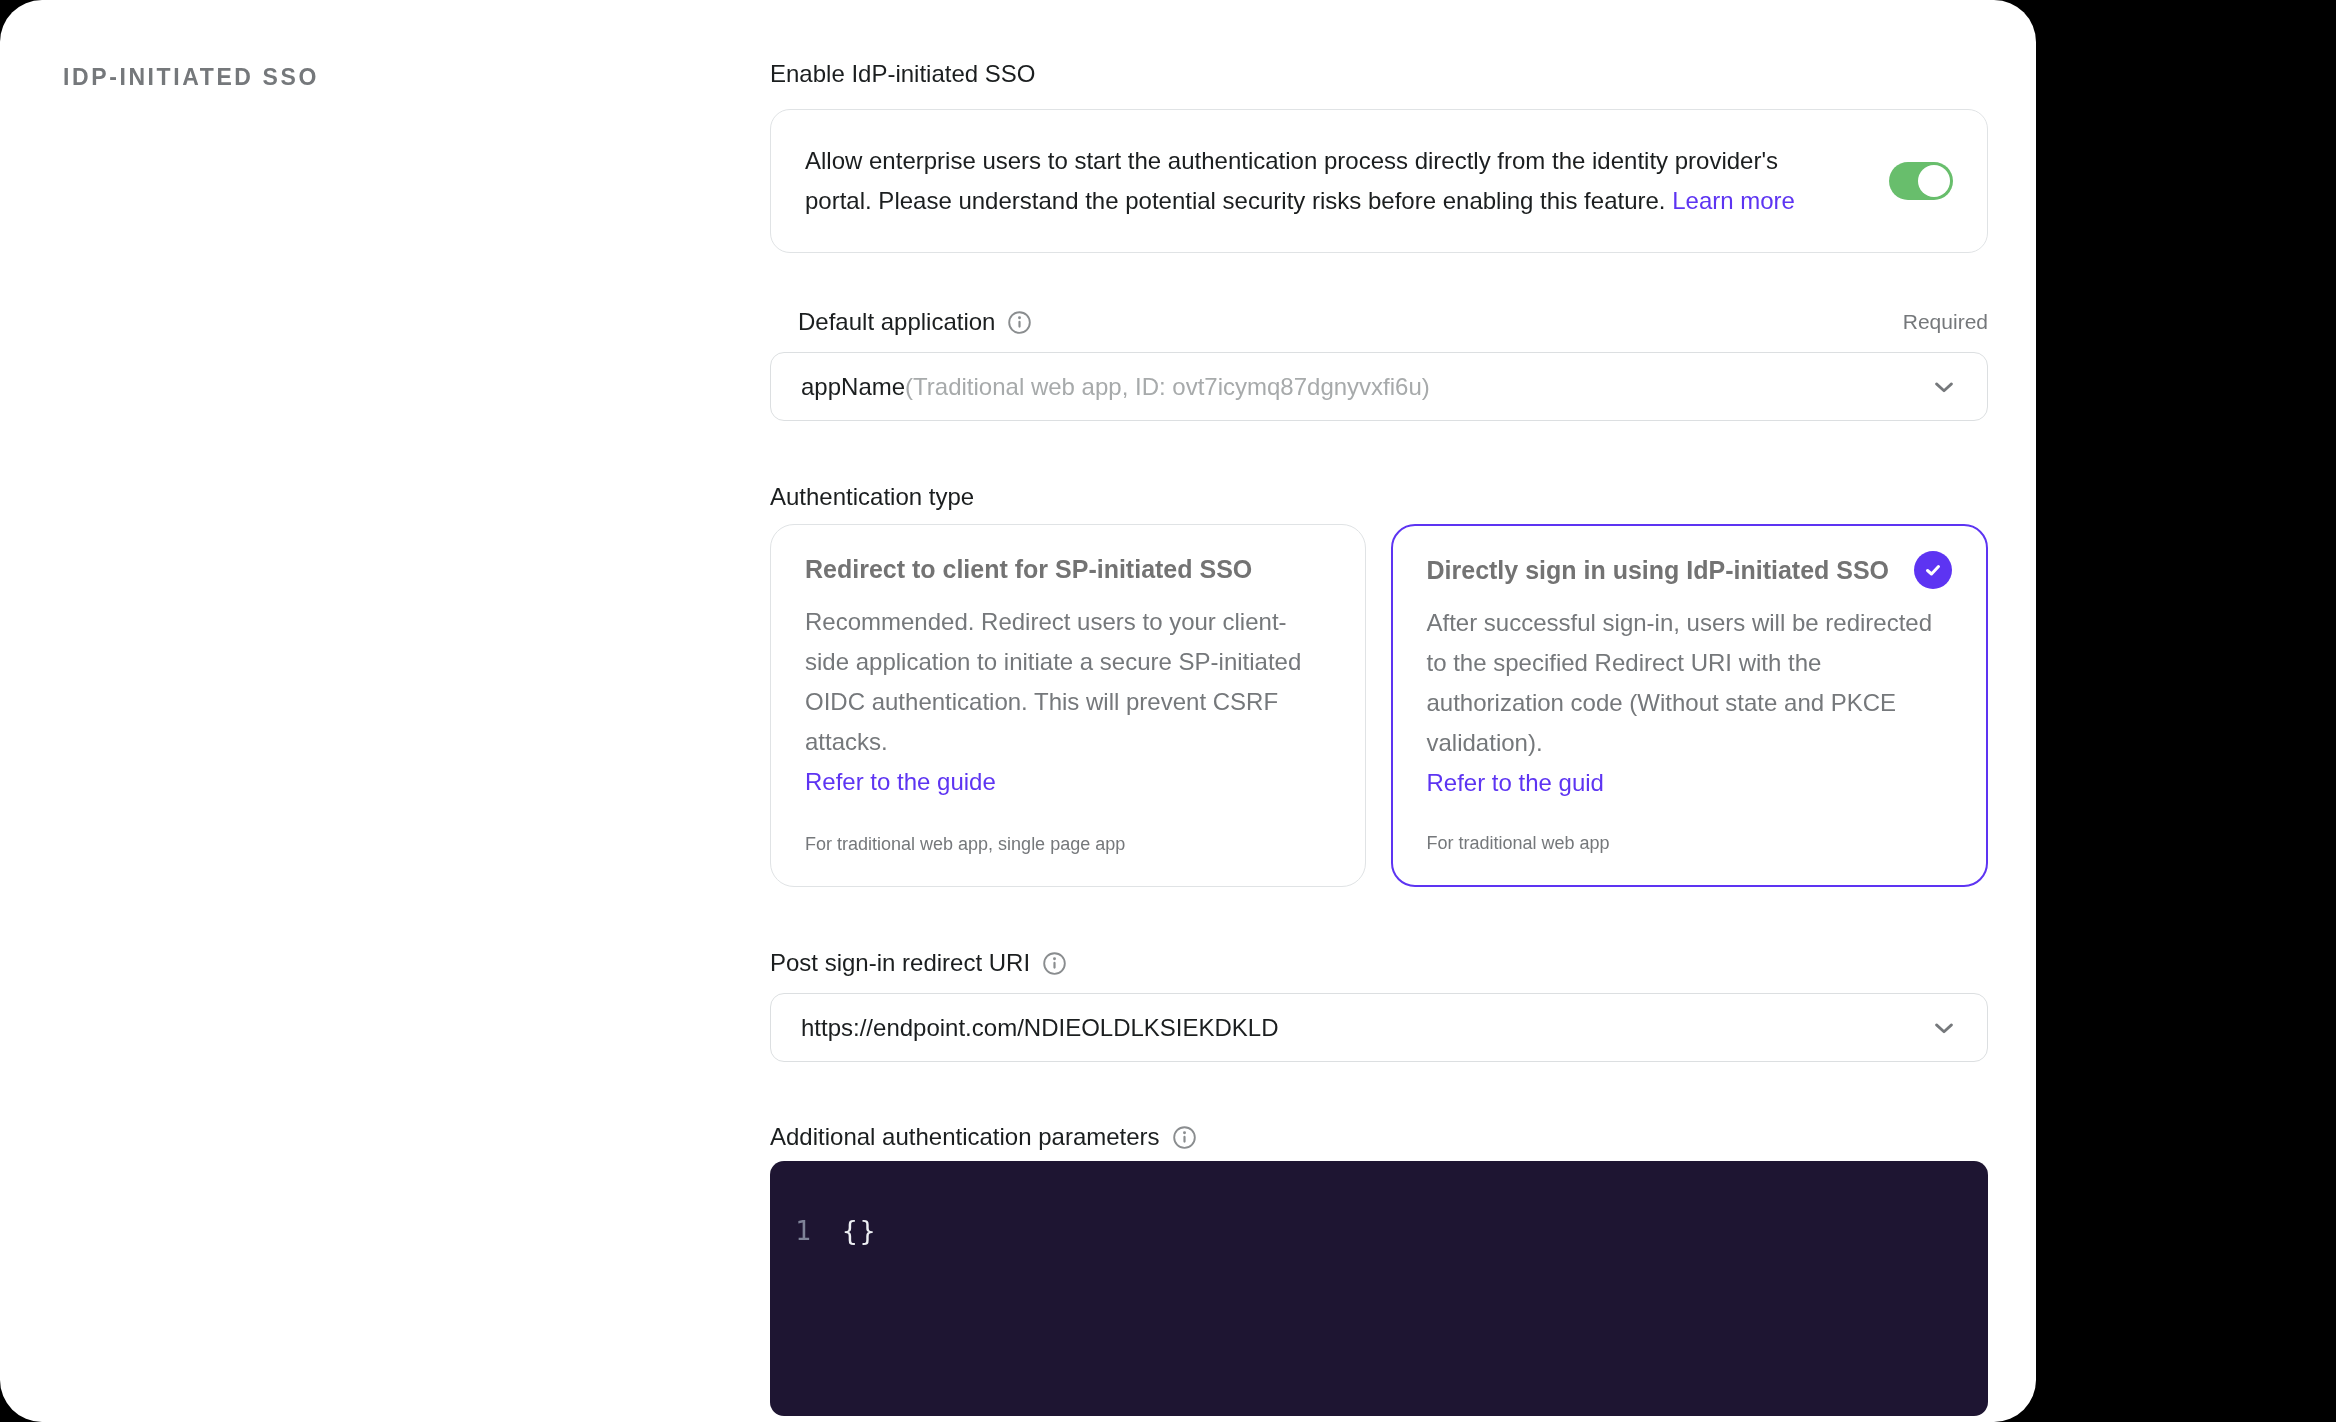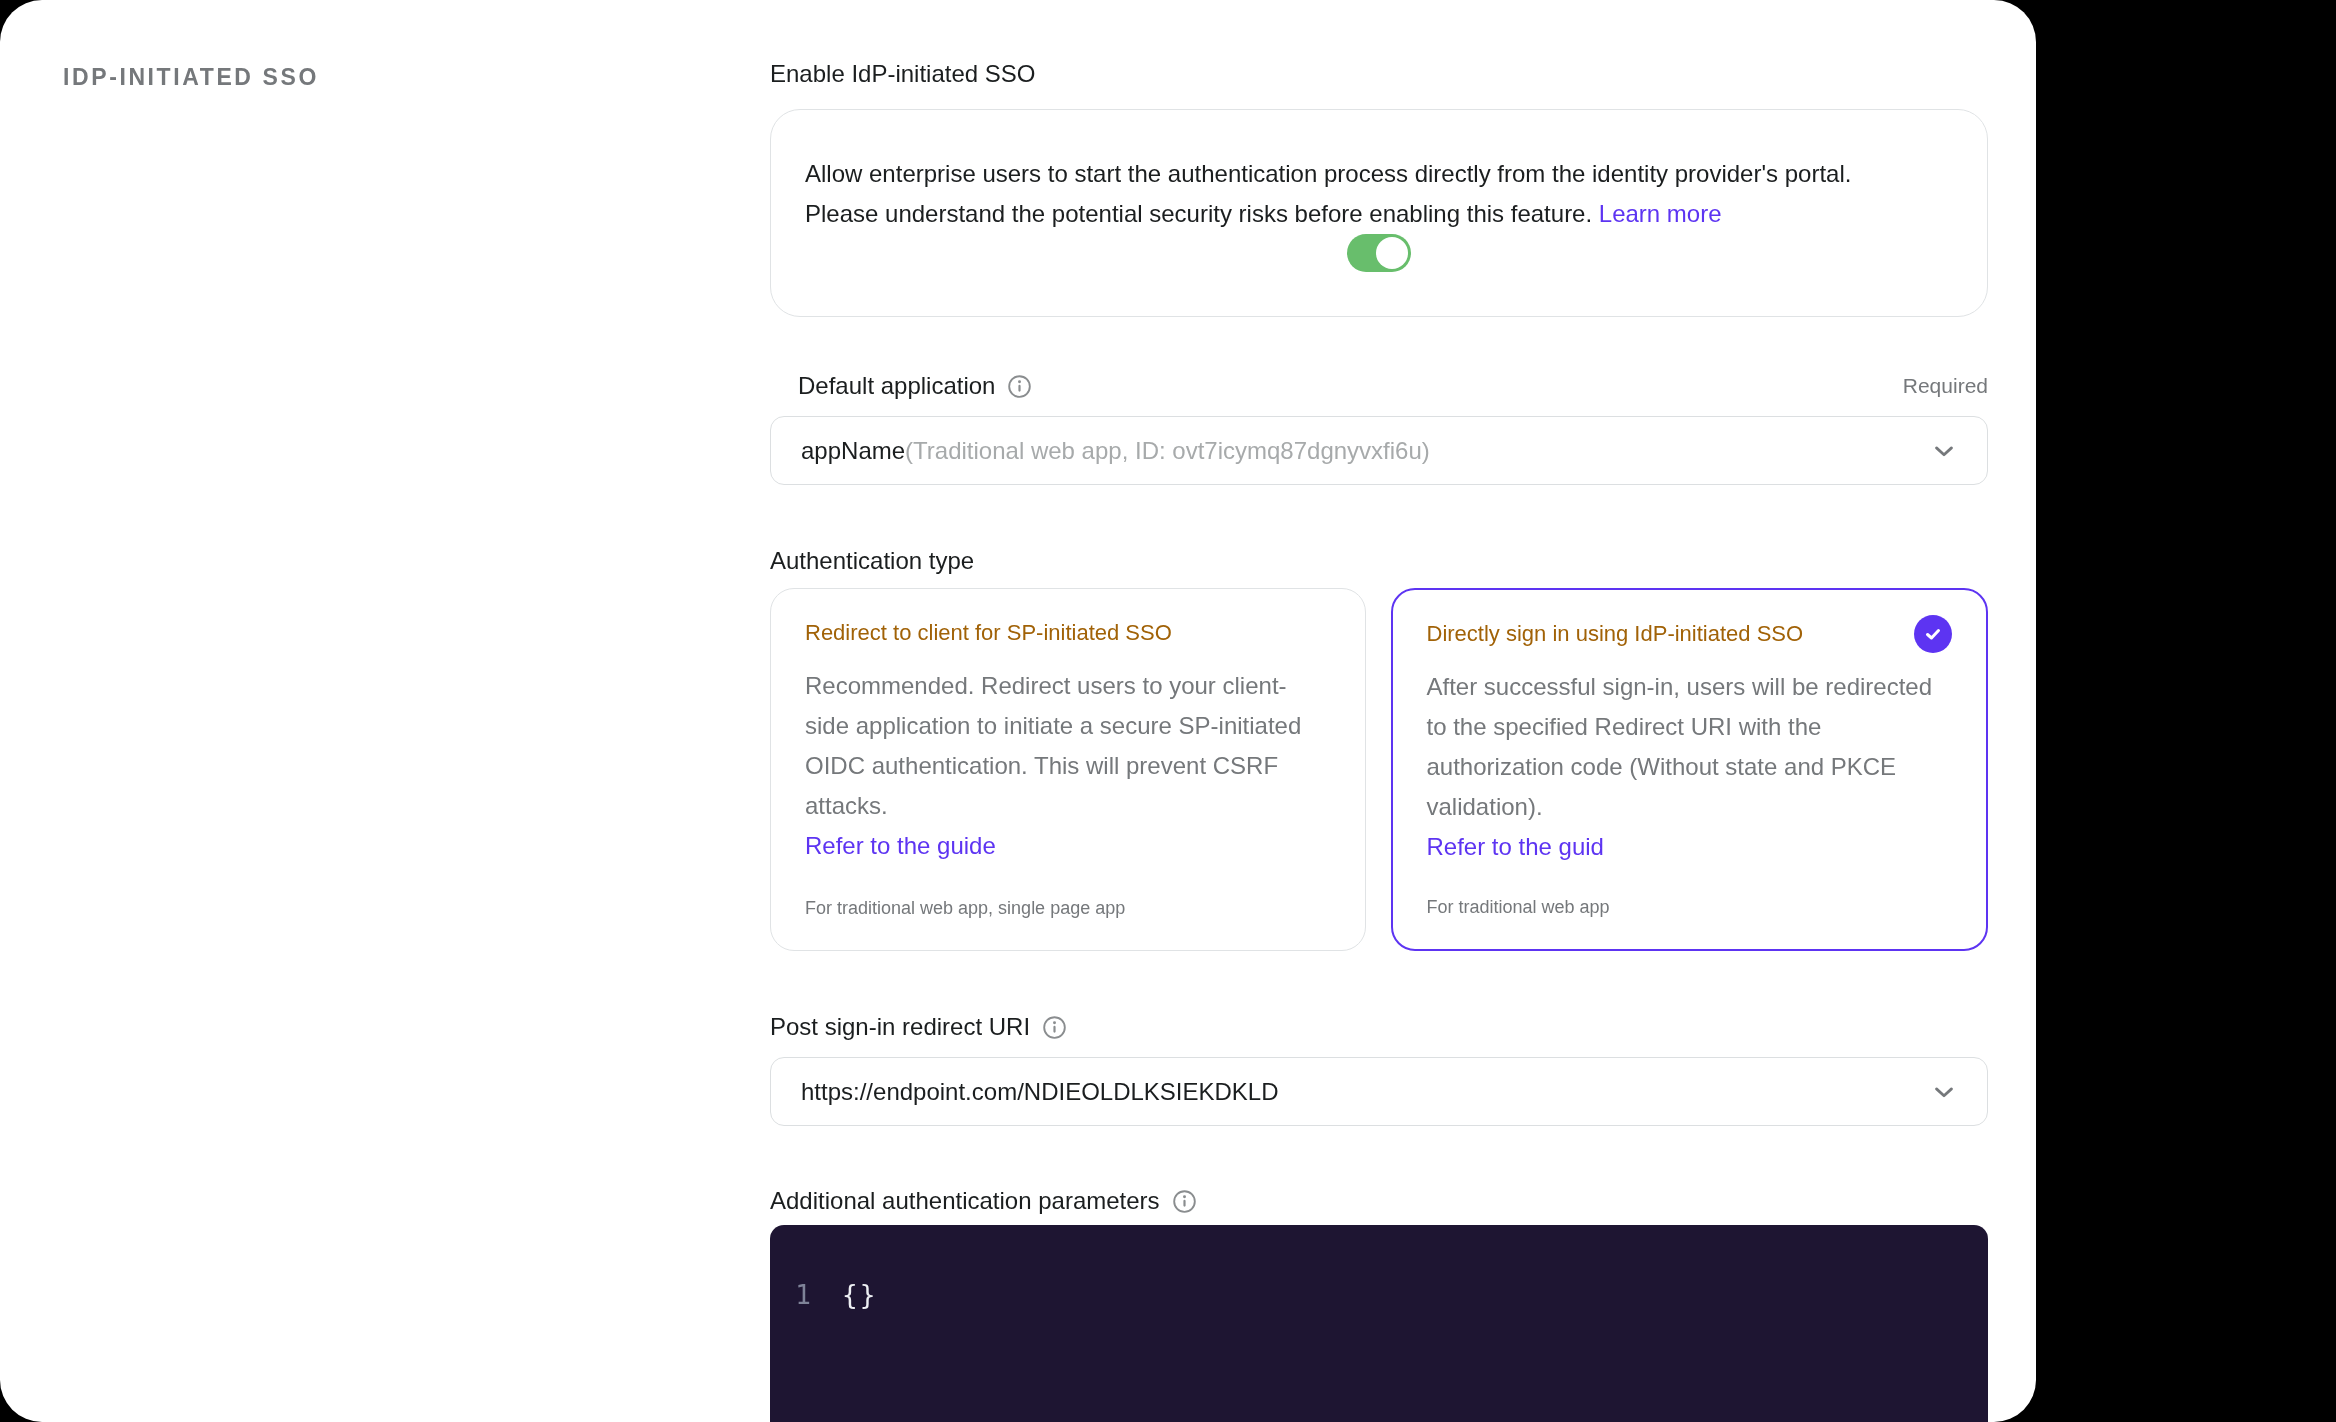--- a/index.html
+++ b/index.html
@@ -63,25 +63,24 @@
     color: #75787b;
   }
   .info-icon { display: inline-flex; width: 25px; height: 25px; }
   .info-icon svg { width: 25px; height: 25px; }
 
   
   .enable-card {
     margin-top: 17px;
     min-height: 144px;
     border: 1.5px solid #e0e3e5;
-    border-radius: 30px;
-    display: flex;
-    align-items: center;
-    padding: 44px 34px;
-    flex-direction: column;
+    border-radius: 20px;
+    display: flex;
+    align-items: center;
+    padding: 12px 34px;
   }
   .enable-text {
     flex: 1;
     font-size: 24px;
     line-height: 40px;
     color: #1b1e1f;
     margin-right: 52px;
   }
   a.inline-link {
     color: #5d34f2;
@@ -144,23 +143,23 @@
     position: relative;
   }
   .option-card.selected { border: 2px solid #5d34f2; }
   .option-title-row {
     display: flex;
     align-items: flex-start;
     justify-content: space-between;
     gap: 16px;
   }
   .option-title {
-    font-size: 22px;
-    font-weight: 400;
-    color: #a16207;
+    font-size: 25px;
+    font-weight: 700;
+    color: #737373;
     line-height: 38px;
   }
   .check-badge {
     flex: none;
     width: 38px;
     height: 38px;
     border-radius: 50%;
     background: #5d34f2;
     display: flex;
     align-items: center;

